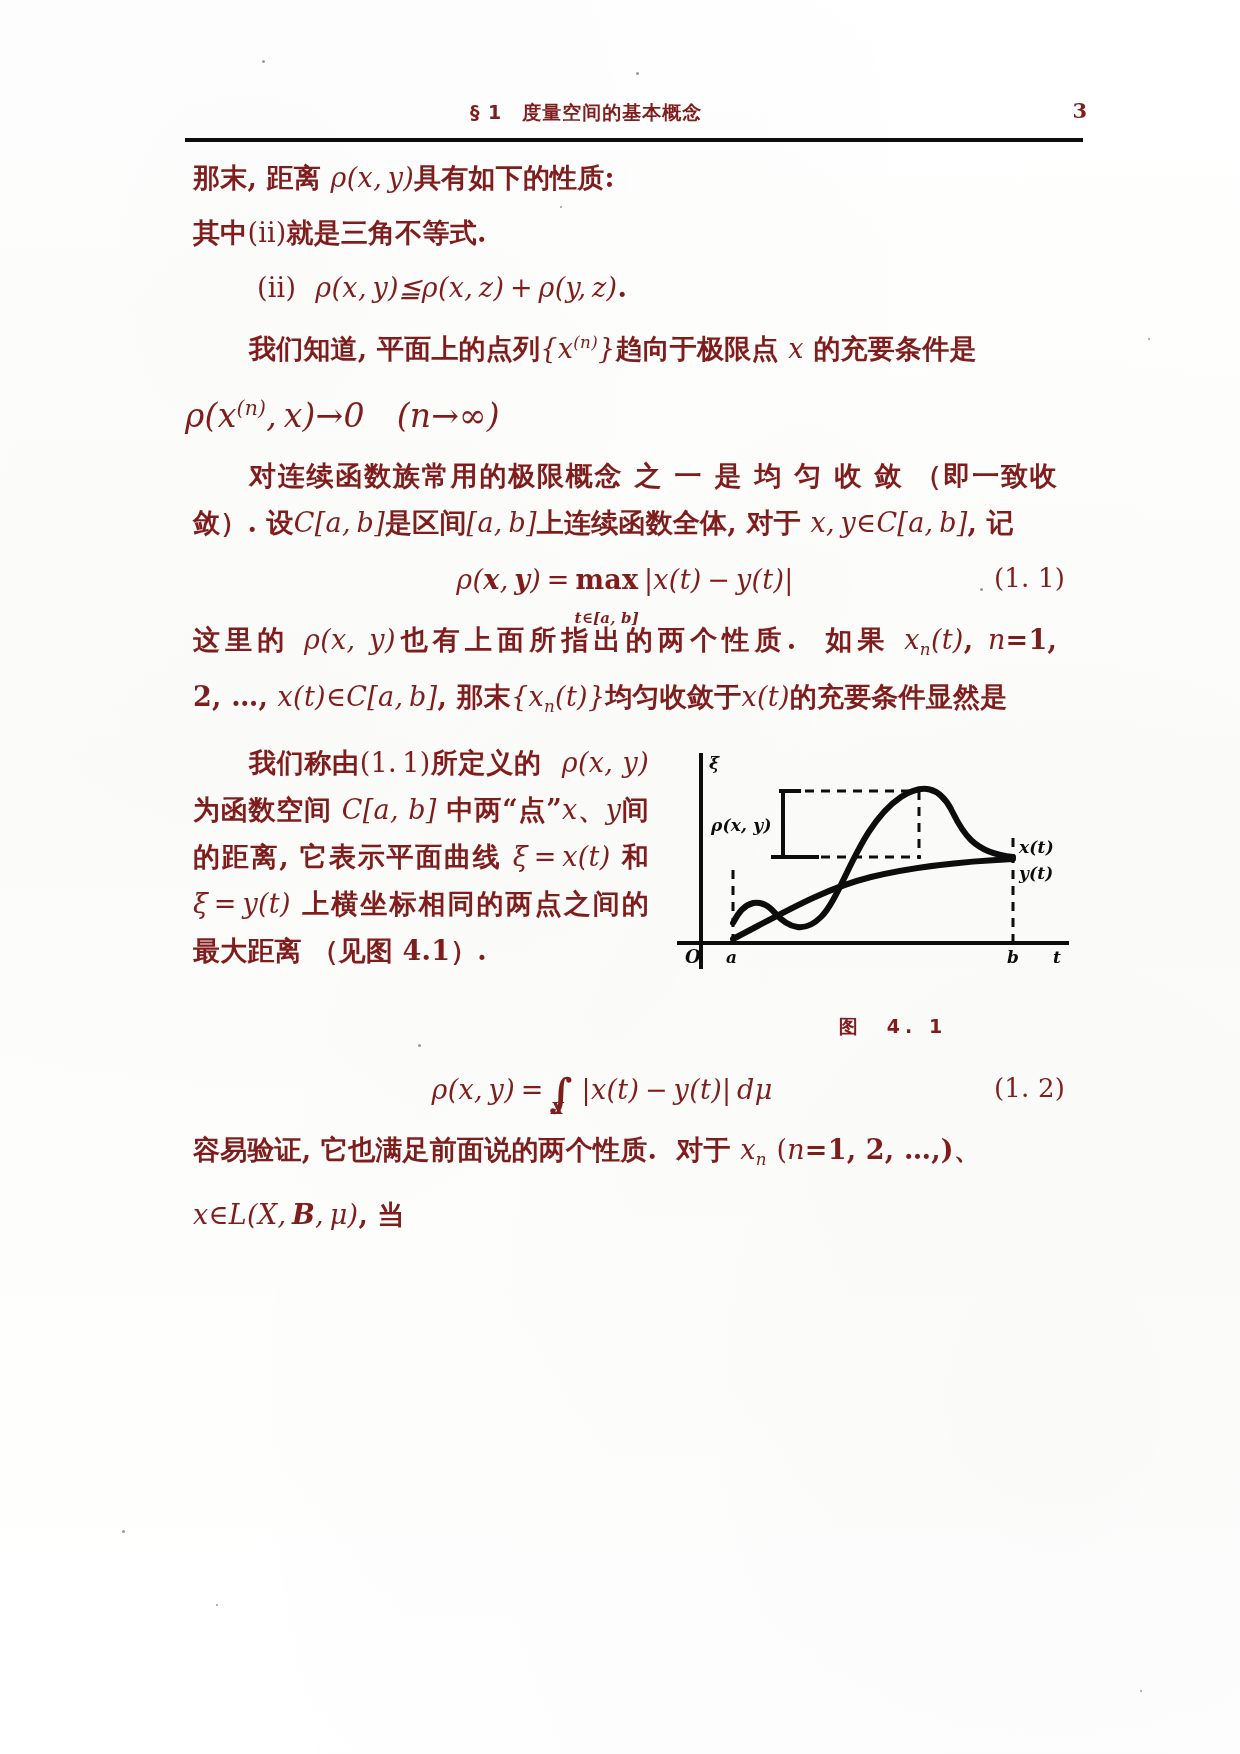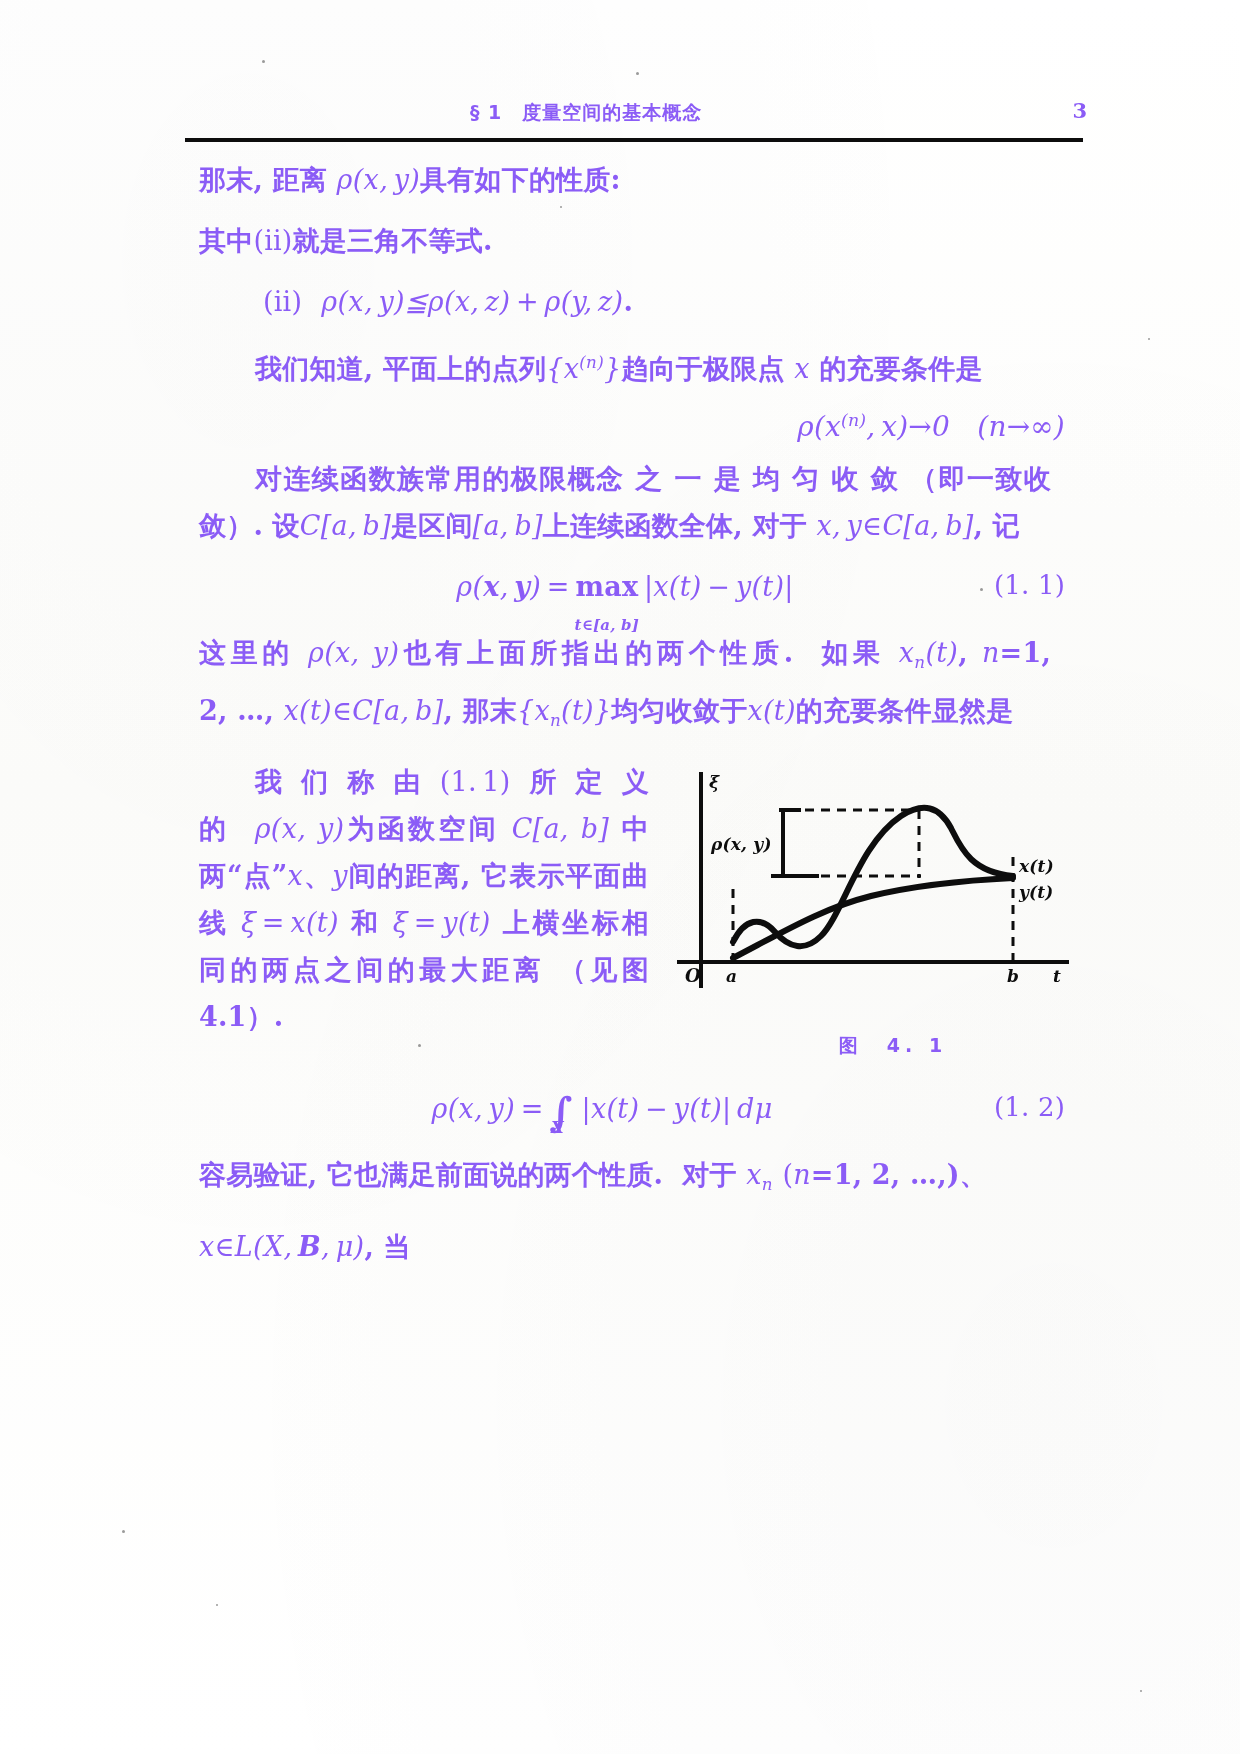--- a/index.html
+++ b/index.html
@@ -6,21 +6,21 @@
     margin: 0;
     padding: 0;
     background: #ffffff;
   }
   .page {
     position: relative;
     width: 1240px;
     height: 1754px;
     background: #fdfdfc;
     font-family: "DejaVu Serif", "Liberation Serif", serif;
-    color: #8b5cf6;
+    color: #7f1d1d;
     overflow: hidden;
   }
   
   .paper-tint {
     position: absolute;
     inset: 0;
     background:
       radial-gradient(ellipse at 20% 15%, rgba(0,0,0,0.012), transparent 55%),
       radial-gradient(ellipse at 85% 80%, rgba(0,0,0,0.016), transparent 60%),
       linear-gradient(180deg, #ffffff 0%, #fcfcfa 45%, #ffffff 100%);
@@ -76,21 +76,21 @@
   .body-text {
     margin-top: 12px;
     font-size: 27px;
     line-height: 47px;
     font-weight: bold;
     letter-spacing: 0.2px;
     text-align: justify;
     text-justify: inter-character;
   }
   p.para {
-    margin: 14px;
+    margin: 8px;
   }
   p.indent {
     text-indent: 56px;
   }
   .math {
     font-family: "DejaVu Serif", "Liberation Serif", serif;
     font-style: italic;
     font-weight: normal;
     letter-spacing: 0.3px;
   }
@@ -99,23 +99,23 @@
     font-style: normal;
     font-weight: normal;
   }
   .item-line {
     text-indent: 64px;
   }
 
   
   .display {
     margin: 6px 0 2px 0;
-    text-align: right;
-    font-size: 28px;
-    line-height: 28px;
+    text-align: left;
+    font-size: 33px;
+    line-height: 56px;
   }
   .display .eq {
     font-family: "DejaVu Serif", "Liberation Serif", serif;
     font-style: italic;
     font-weight: normal;
   }
   .display-row {
     position: relative;
     margin: 10px 0 6px 0;
     min-height: 52px;

